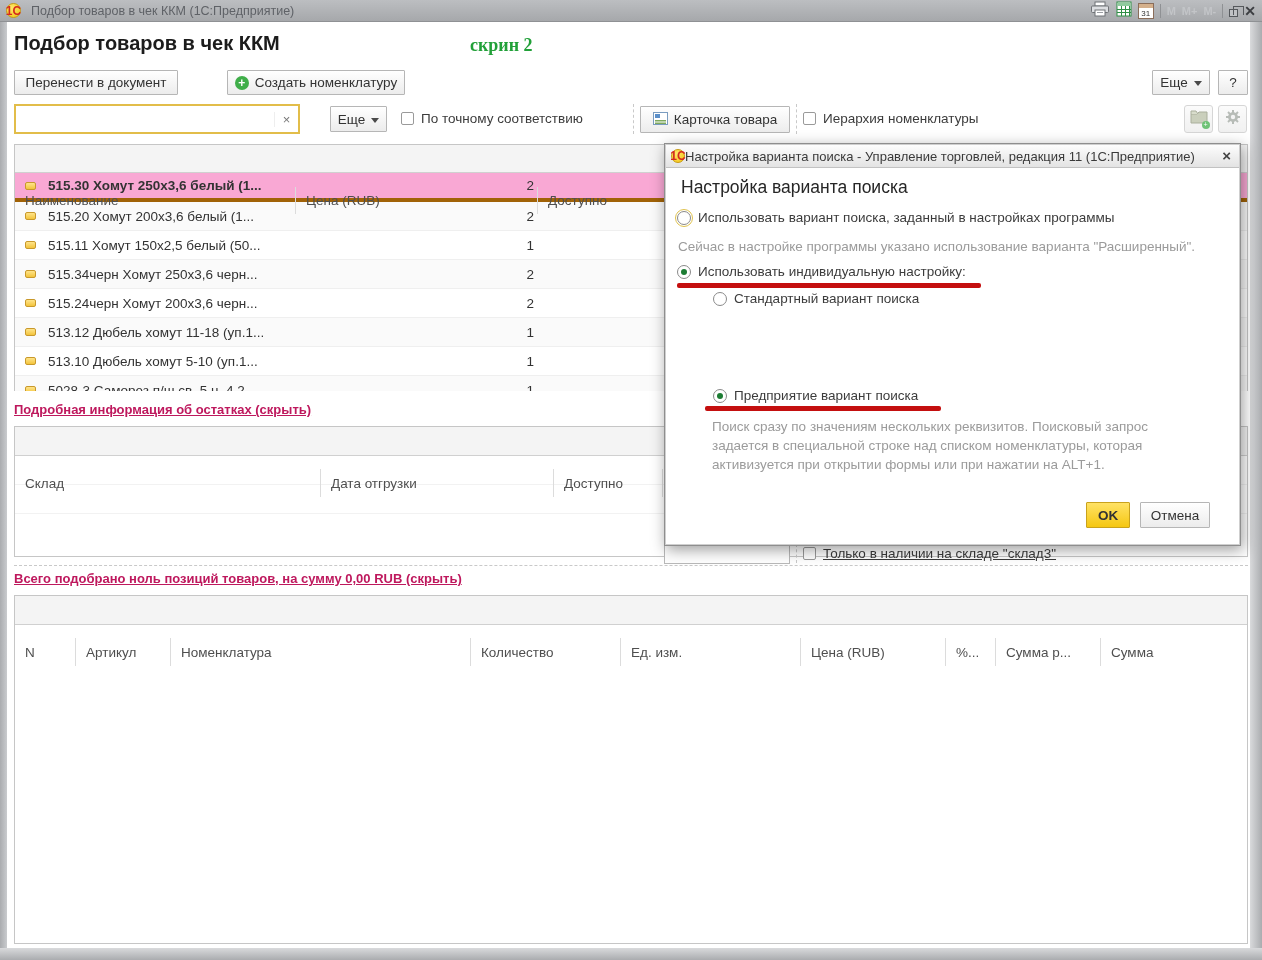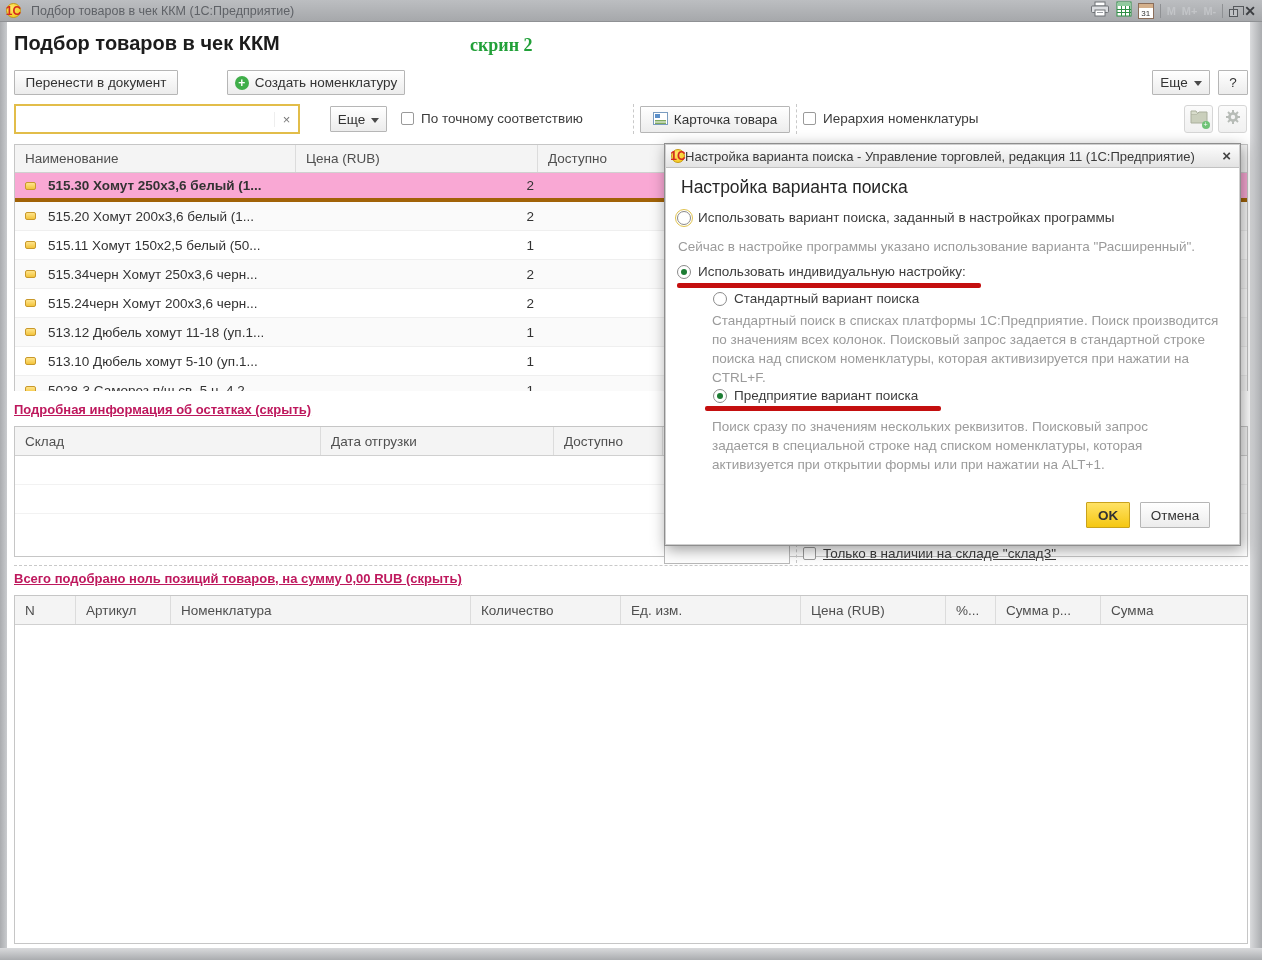--- a/index.html
+++ b/index.html
@@ -42,21 +42,21 @@
   .clear-x { width:24px; color:#777; font-size:13px; text-align:center; border-left:1px solid #eee; }
   .checkbox { width:13px; height:13px; border:1px solid #9a9a9a; border-radius:2px; background:#fff; }
   .cb-label { font-size:13.5px; color:#3c3c3c; }
   .vdash { border-left:1px dashed #c9c9c9; width:0; }
   .icon-btn { background:linear-gradient(#fafafa,#ececec); border:1px solid #c9c9c9; border-radius:3px;
     display:flex; align-items:center; justify-content:center; opacity:.75; }
 
   
   .tbl { border:1px solid #c6c6c6; background:#fff; }
   .thead { display:flex; background:#f4f4f4; border-bottom:1px solid #d0d0d0; }
-  .th { font-size:13.5px; color:#4f4f4f; display:flex; align-items:center; padding:0 10px; border-right:1px solid #dcdcdc; height:100%; }
+  .th { font-size:13.5px; color:#4f4f4f; display:flex; align-items:center; padding:0 10px; border-right:1px solid #dcdcdc; height:100%;margin-top:42px; }
   .th:last-child { border-right:none; }
   .rows { overflow:hidden; }
   .trow { height:29px; display:flex; align-items:center; border-bottom:1px solid #efefef; background:#fff; }
   .trow.alt { background:#fafafa; }
   .trow.selected { background:#f9a8d4; border-bottom:4px solid #a16207; }
   .item-icon { width:11px; height:8px; background:linear-gradient(#ffe48a,#f3c43c); border:1px solid #c9992b; border-radius:2px; margin:0 12px 0 10px; flex:none; }
   .cell-name { width:258px; font-size:13.5px; color:#333; white-space:nowrap; overflow:hidden; }
   .cell-price { width:242px; font-size:13.5px; color:#333; text-align:right; padding-right:14px; }
 
   .link { font-size:13px; font-weight:bold; color:#be185d; text-decoration:underline; }
@@ -294,21 +294,20 @@
       <span class="rcircle on"></span>
       <span class="radio-label">Использовать индивидуальную настройку:</span>
     </div>
     <div class="redline" style="left: 12px; top: 139px; width: 304px;"></div>
 
     <div class="radio-row" style="left: 48px; top: 147px;">
       <span class="rcircle"></span>
       <span class="radio-label">Стандартный вариант поиска</span>
     </div>
 
-    <div class="dlg-desc" style="left: 47px; top: 167px; width: 516px;">Стандартный поиск в списках платформы 1С:Предприятие. Поиск производится по значениям всех колонок. Поисковый запрос задается в стандартной строке поиска над списком номенклатуры, которая активизируется при нажатии на CTRL+F.</div>
 
     <div class="radio-row" style="left: 48px; top: 244px;">
       <span class="rcircle on"></span>
       <span class="radio-label">Предприятие вариант поиска</span>
     </div>
     <div class="redline" style="left:40px;top:262px;width:236px;"></div>
 
     <div class="dlg-desc" style="left:47px;top:273px;width:460px;">Поиск сразу по значениям нескольких реквизитов. Поисковый запрос задается в специальной строке над списком номенклатуры, которая активизуется при открытии формы или при нажатии на ALT+1.</div>
 
     <div class="btn btn-ok abs" style="left:421px;top:358px;width:44px;height:26px;">

